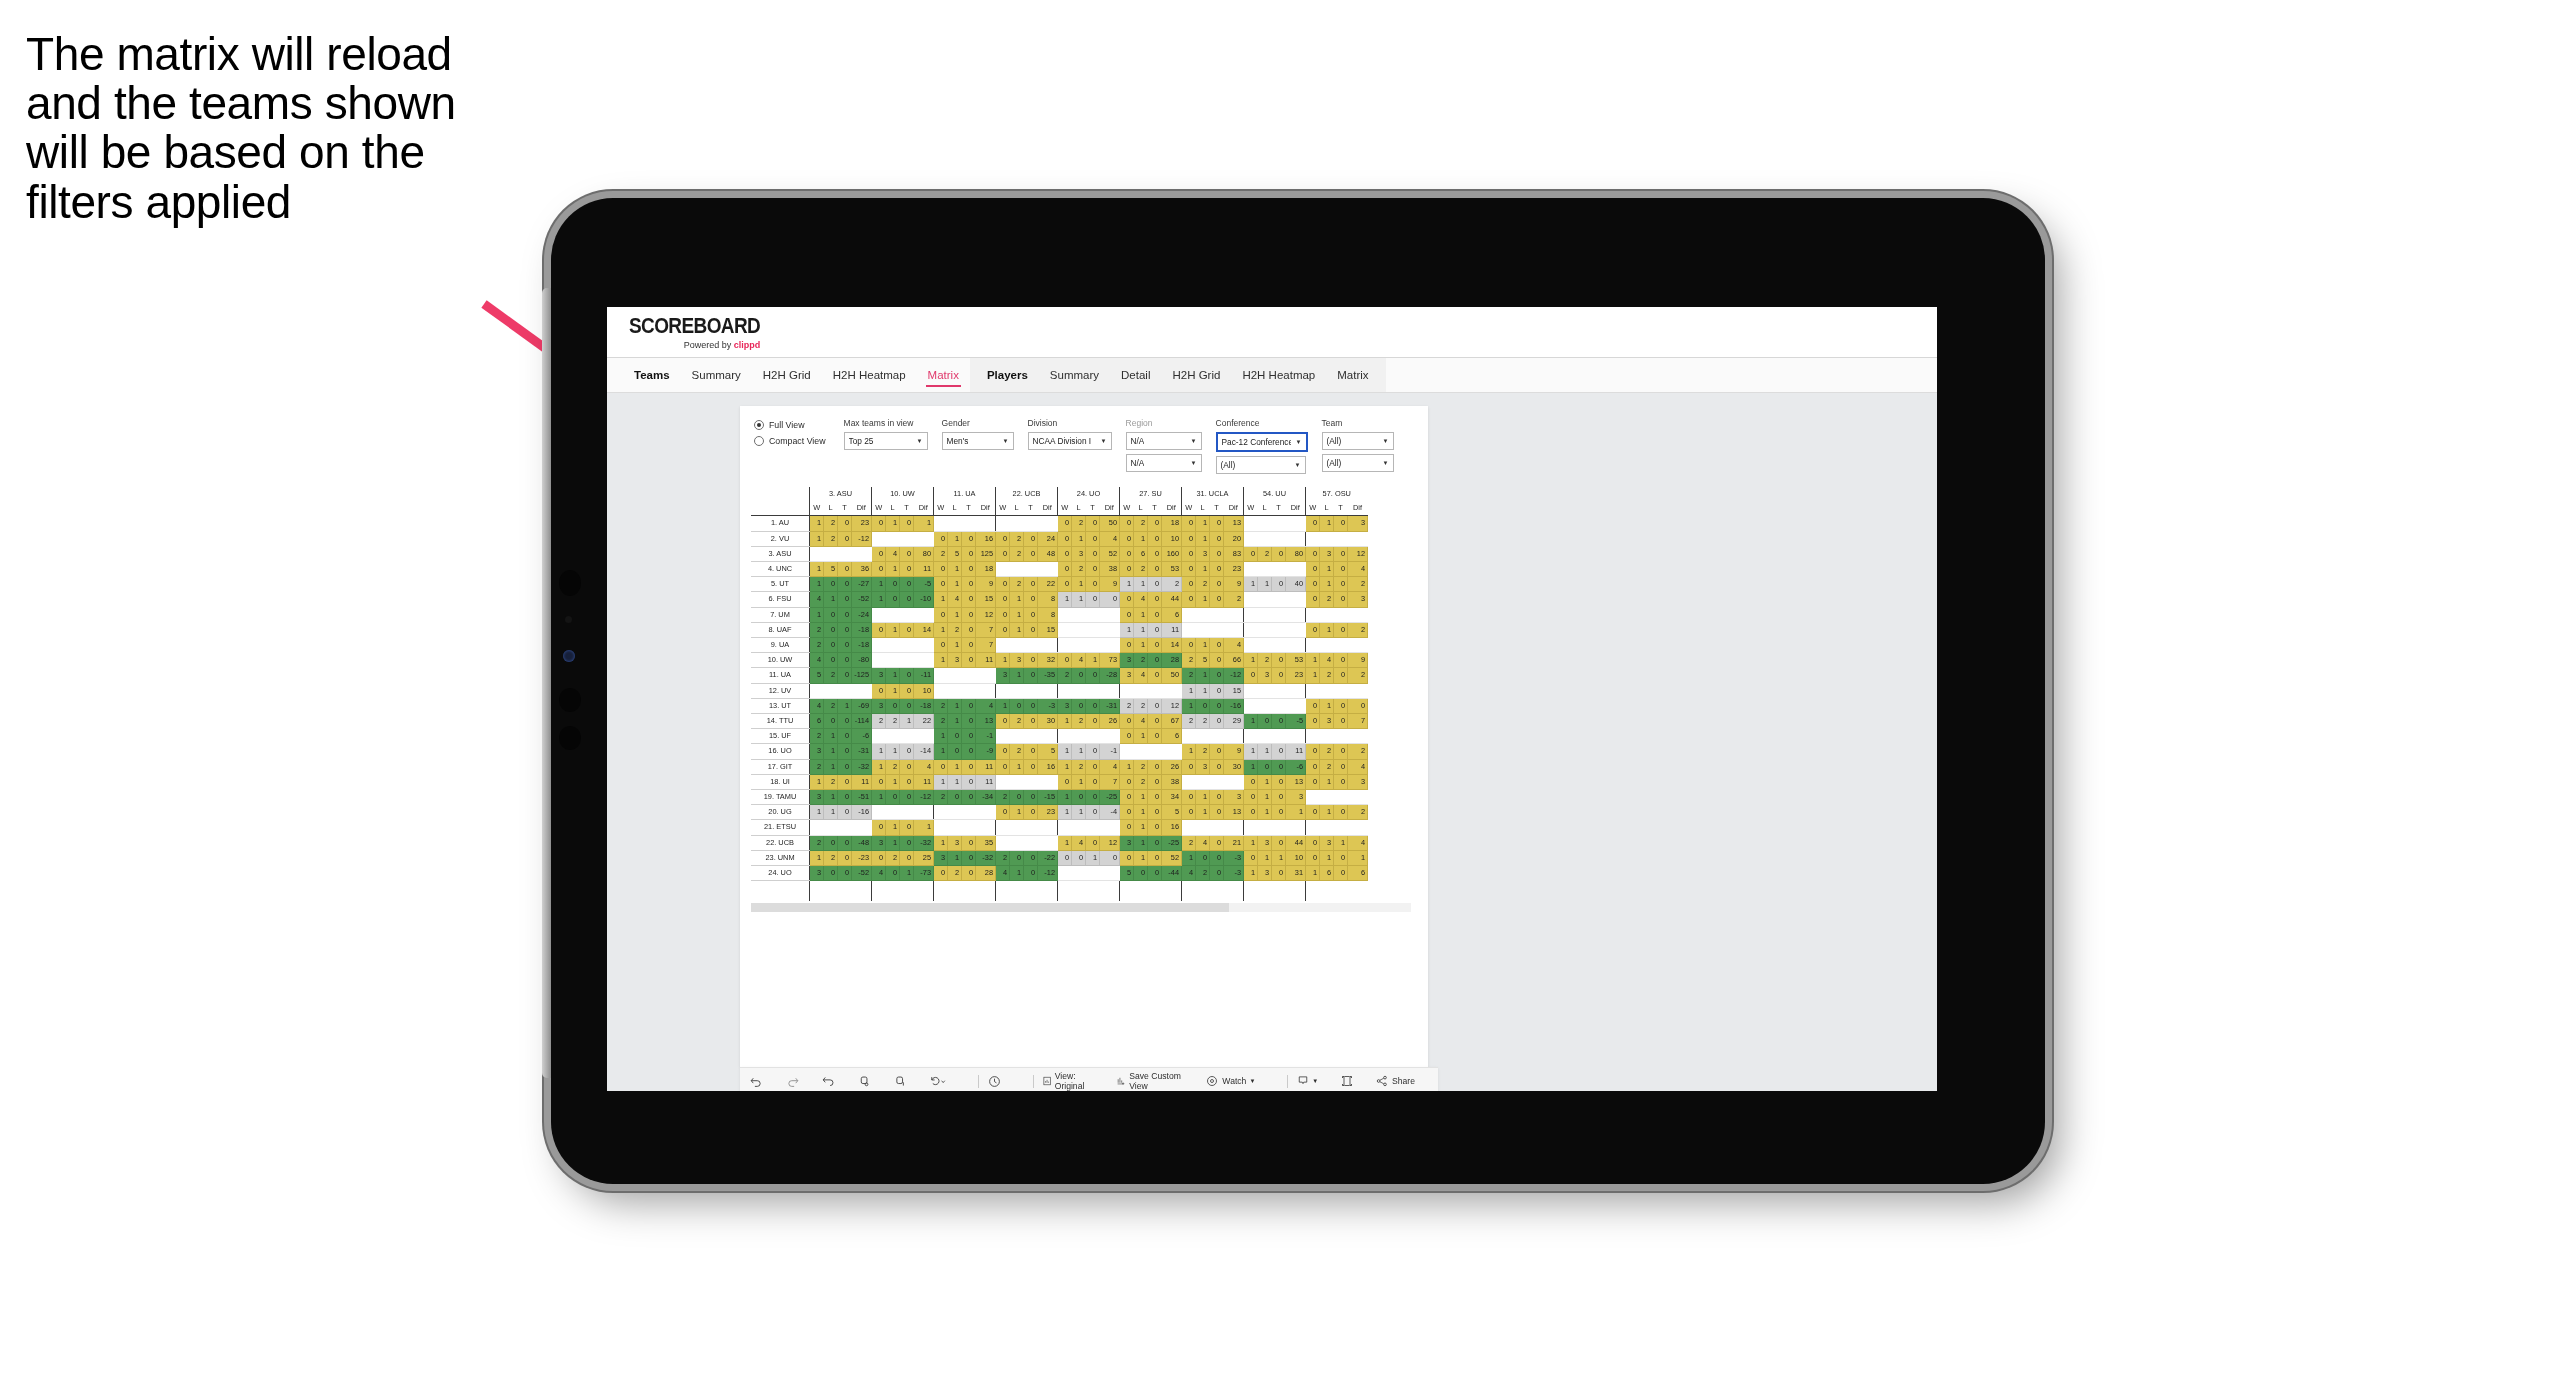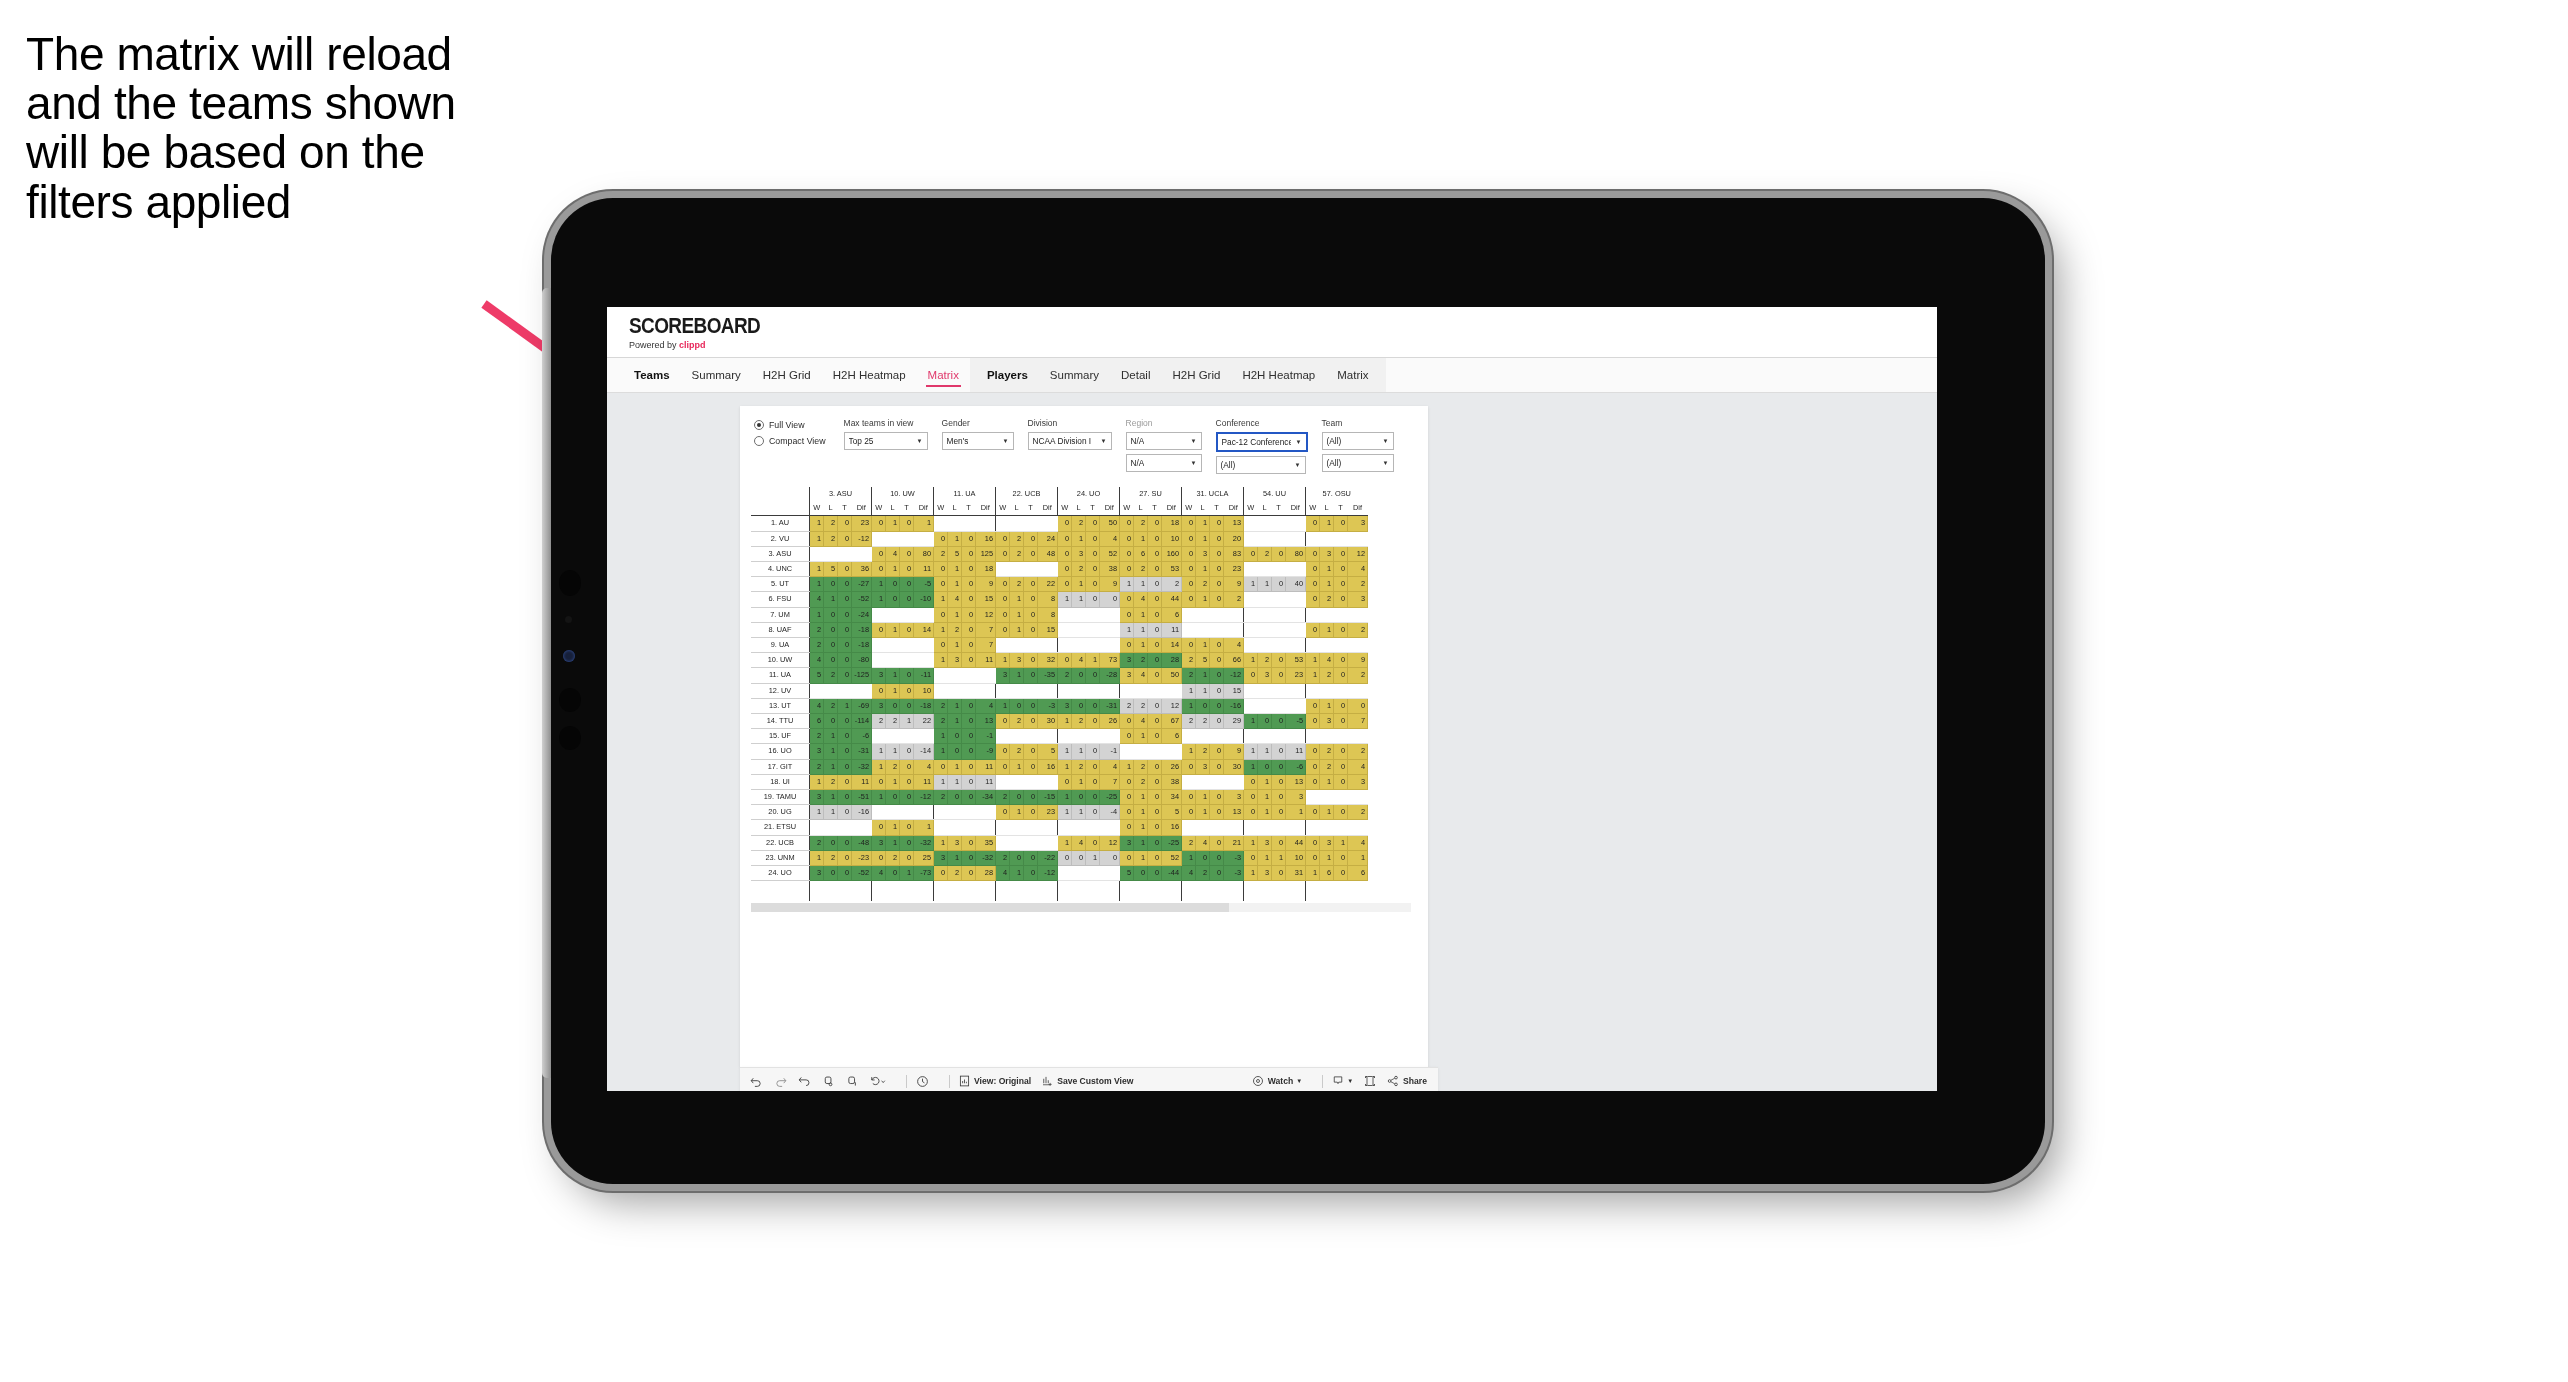--- a/index.html
+++ b/index.html
@@ -38,21 +38,21 @@
 
   
   #screen{
     position:absolute;left:56px;top:109px;width:1330px;height:784px;
     background:#ffffff;overflow:hidden;
   }
 
   
   #topnav{
     height:50px;background:#fff;border-bottom:1px solid #d7d7d7;
-    display:flex;align-items:stretch;
+    display:flex;align-items:stretch;text-align:right;
   }
   #brand{display:flex;flex-direction:column;justify-content:center;padding:0 18px 0 22px;}
   #brand .logo{
     font-family:"Liberation Sans","DejaVu Sans",sans-serif;
     font-weight:bold;font-size:19px;letter-spacing:-0.6px;color:#1a1a1a;
     transform:scaleY(1.12);transform-origin:left center;
   }
   #brand .sub{font-size:9px;color:#333;margin-top:3px;}
   #brand .sub b{color:#e8275a;font-weight:bold;}
   .topnav-item{
@@ -141,21 +141,21 @@
     margin:2px 0 0 11px;width:660px;height:9px;background:#f2f2f2;
   }
   #hscroll .thumb{width:478px;height:9px;background:#dcdcdc;}
 
   
   #toolbar{
     position:absolute;left:133px;top:674px;width:688px;height:26px;background:#f6f6f6;
     border-top:1px solid #e2e2e2;display:flex;align-items:center;padding-left:10px;
     box-shadow:0 1px 3px rgba(0,0,0,.08);
   }
-  .tb{display:flex;align-items:center;font-size:8.6px;color:#2e2e2e;margin-right:11px;cursor:pointer;font-weight:bold;}
+  .tb{display:flex;align-items:center;font-size:8.6px;color:#2e2e2e;margin-right:23px;cursor:pointer;}
   .tb svg{display:block;}
   .tbdiv{width:1px;height:13px;background:#cacaca;margin:0 9px;}
   .tbspace{flex:1;}
   .tb .lab{margin-left:4px;}
 </style>
 </head>
 <body>
 
 <div id="annotation">The matrix will reload and the teams shown will be based on the filters applied</div>
 

